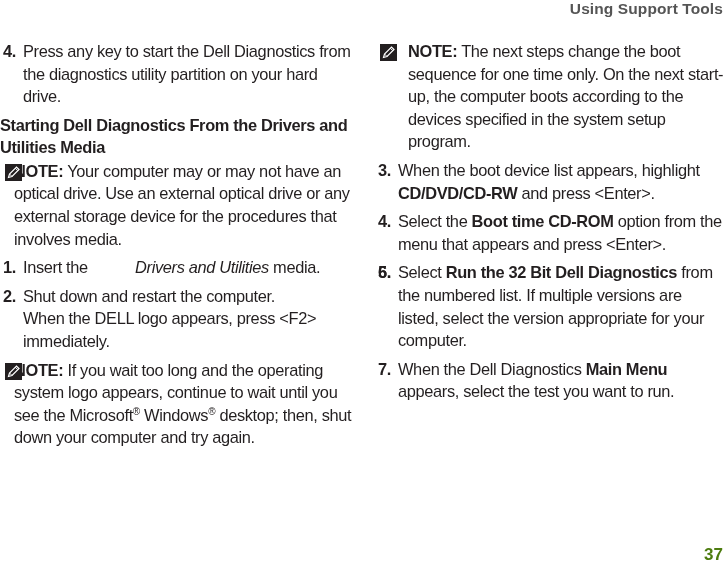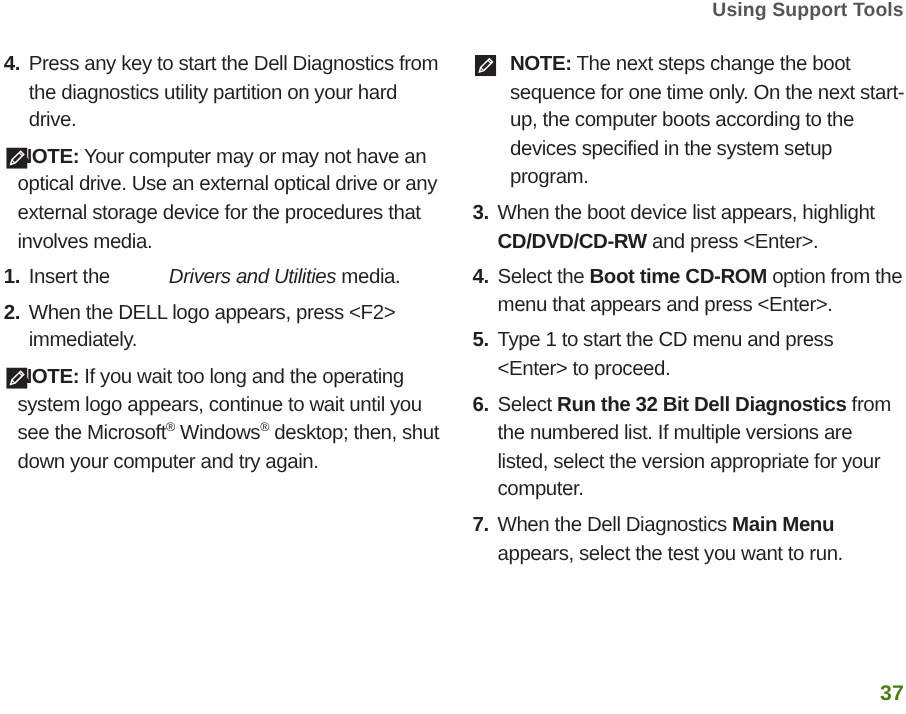--- a/index.html
+++ b/index.html
@@ -45,38 +45,40 @@
 
 <div class="running-head">Using Support Tools</div>
 
 <div class="col col-left text">
 
   <div class="step">
     <span class="num">4.</span>
     <span>Press any key to start the Dell Diagnostics from the diagnostics utility partition on your hard drive.</span>
   </div>
 
+  <div class="heading">Starting Dell Diagnostics From the Drivers and Utilities Media</div>
 
   <div class="note">
     <svg class="icon" viewBox="0 0 17 17">
       <rect x="0" y="0" width="17" height="17" fill="#231f20"></rect>
       <path d="M3.5 13.5 L4.5 10 L11.5 3 L14 5.5 L7 12.5 Z" fill="none" stroke="#ffffff" stroke-width="1.2"></path>
       <path d="M4.5 10 L7 12.5" stroke="#ffffff" stroke-width="1"></path>
       <path d="M10.3 4.2 L12.8 6.7" stroke="#ffffff" stroke-width="1"></path>
     </svg>
     <span class="b">NOTE:</span><span> Your computer may or may not have an optical drive. Use an external optical drive or any external storage device for the procedures that involves media.</span>
   </div>
 
   <div class="step">
     <span class="num">1.</span>
     <span>Insert the </span><span class="i">Drivers and Utilities</span><span> media.</span>
   </div>
 
   <div class="step">
     <span class="num">2.</span>
+    <div>Shut down and restart the computer.</div>
     <div>When the DELL logo appears, press &lt;F2&gt; immediately.</div>
   </div>
 
   <div class="note">
     <svg class="icon" viewBox="0 0 17 17">
       <rect x="0" y="0" width="17" height="17" fill="#231f20"></rect>
       <path d="M3.5 13.5 L4.5 10 L11.5 3 L14 5.5 L7 12.5 Z" fill="none" stroke="#ffffff" stroke-width="1.2"></path>
       <path d="M4.5 10 L7 12.5" stroke="#ffffff" stroke-width="1"></path>
       <path d="M10.3 4.2 L12.8 6.7" stroke="#ffffff" stroke-width="1"></path>
     </svg>
@@ -101,21 +103,20 @@
     <span>When the boot device list appears, highlight </span><span class="b">CD/DVD/CD-RW</span><span> and press &lt;Enter&gt;.</span>
   </div>
 
   <div class="step">
     <span class="num">4.</span>
     <span>Select the </span><span class="b">Boot time CD-ROM</span><span> option from the menu that appears and press &lt;Enter&gt;.</span>
   </div>
 
   <div class="step">
     <span class="num">5.</span>
-    <span>Type 1 to start the CD menu and press &lt;Enter&gt; to proceed.</span>
   </div>
 
   <div class="step">
     <span class="num">6.</span>
     <span>Select </span><span class="b">Run the 32 Bit Dell Diagnostics</span><span> from the numbered list. If multiple versions are listed, select the version appropriate for your computer.</span>
   </div>
 
   <div class="step">
     <span class="num">7.</span>
     <span>When the Dell Diagnostics </span><span class="b">Main Menu</span><span> appears, select the test you want to run.</span>

